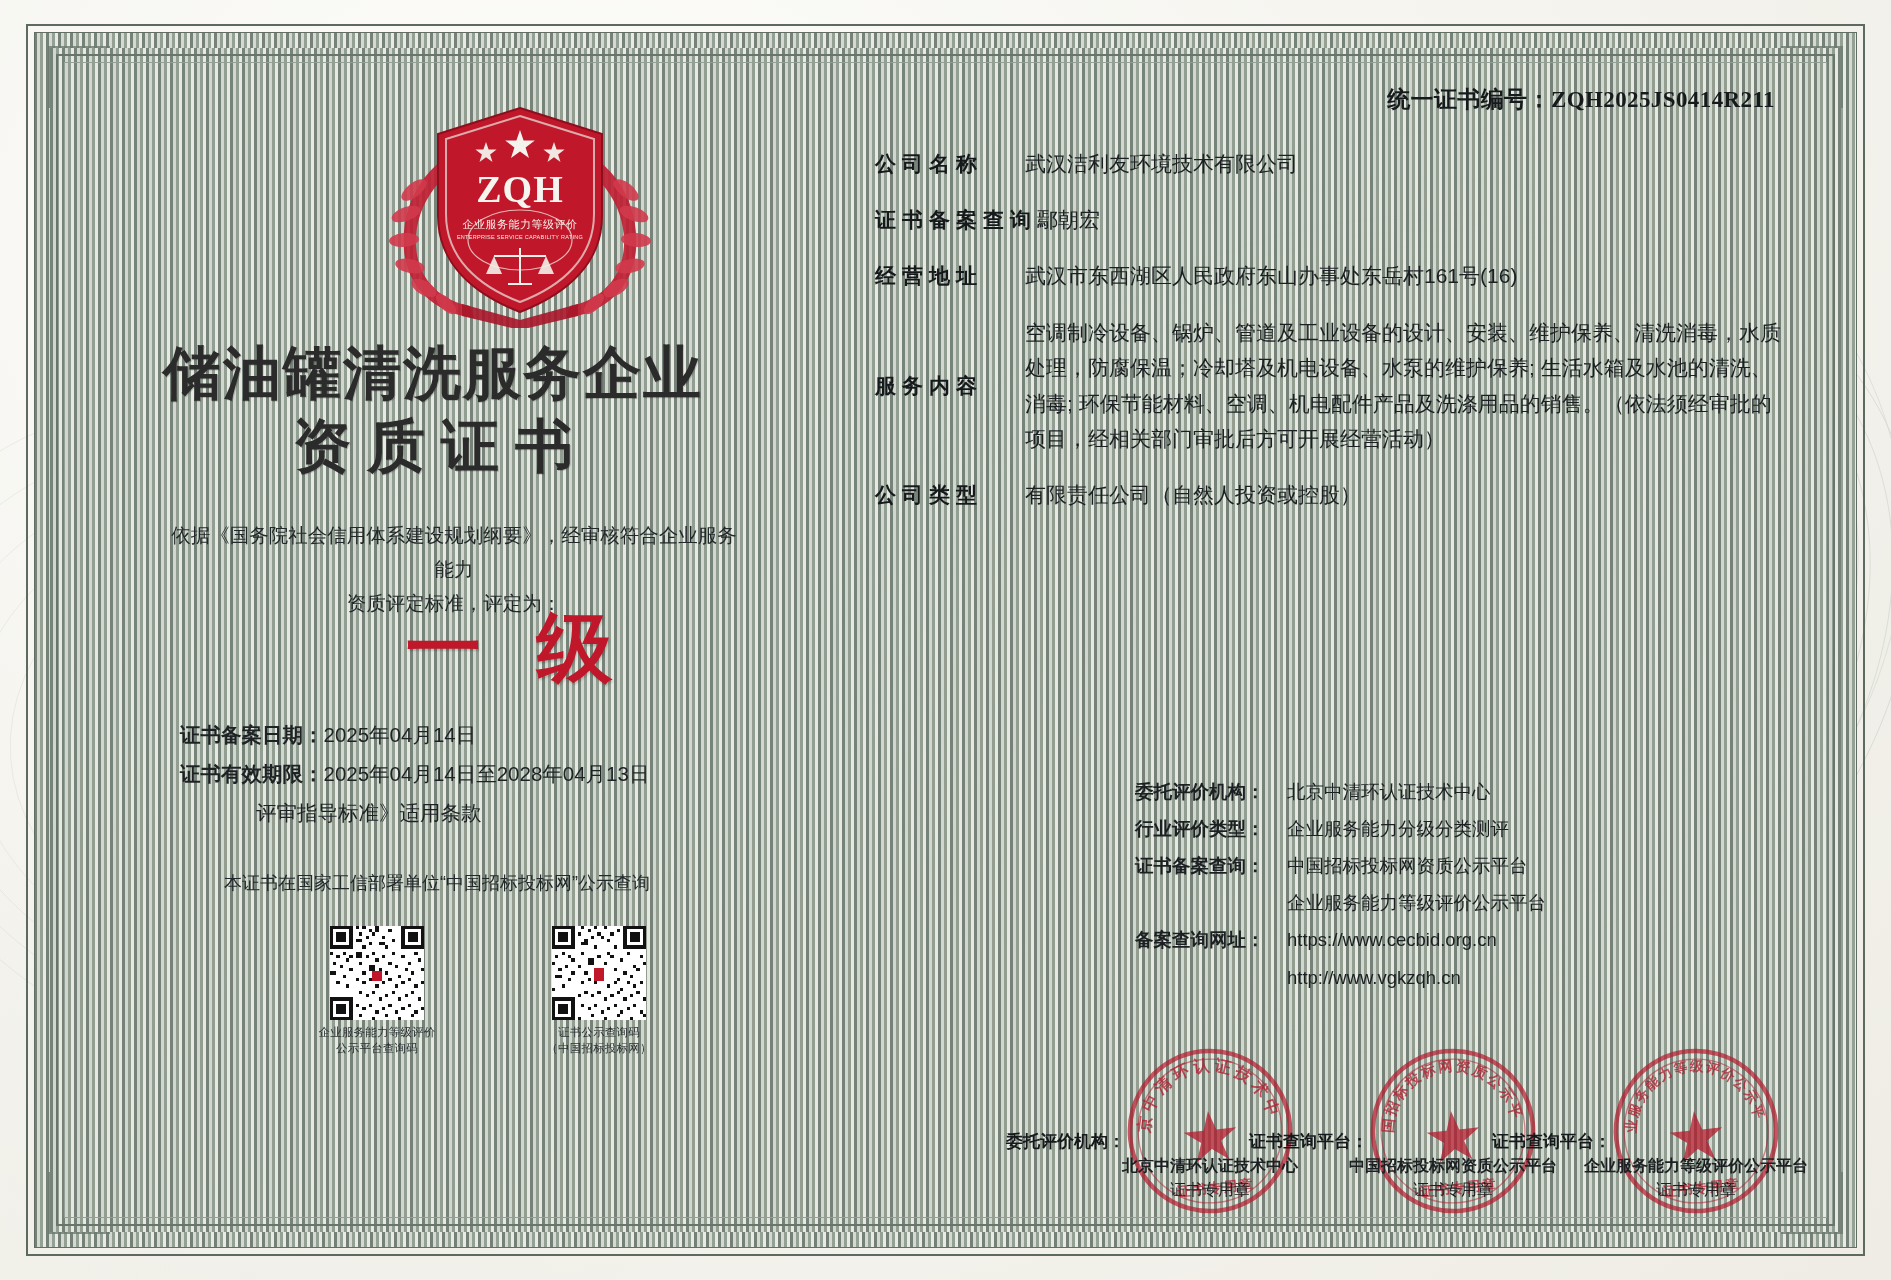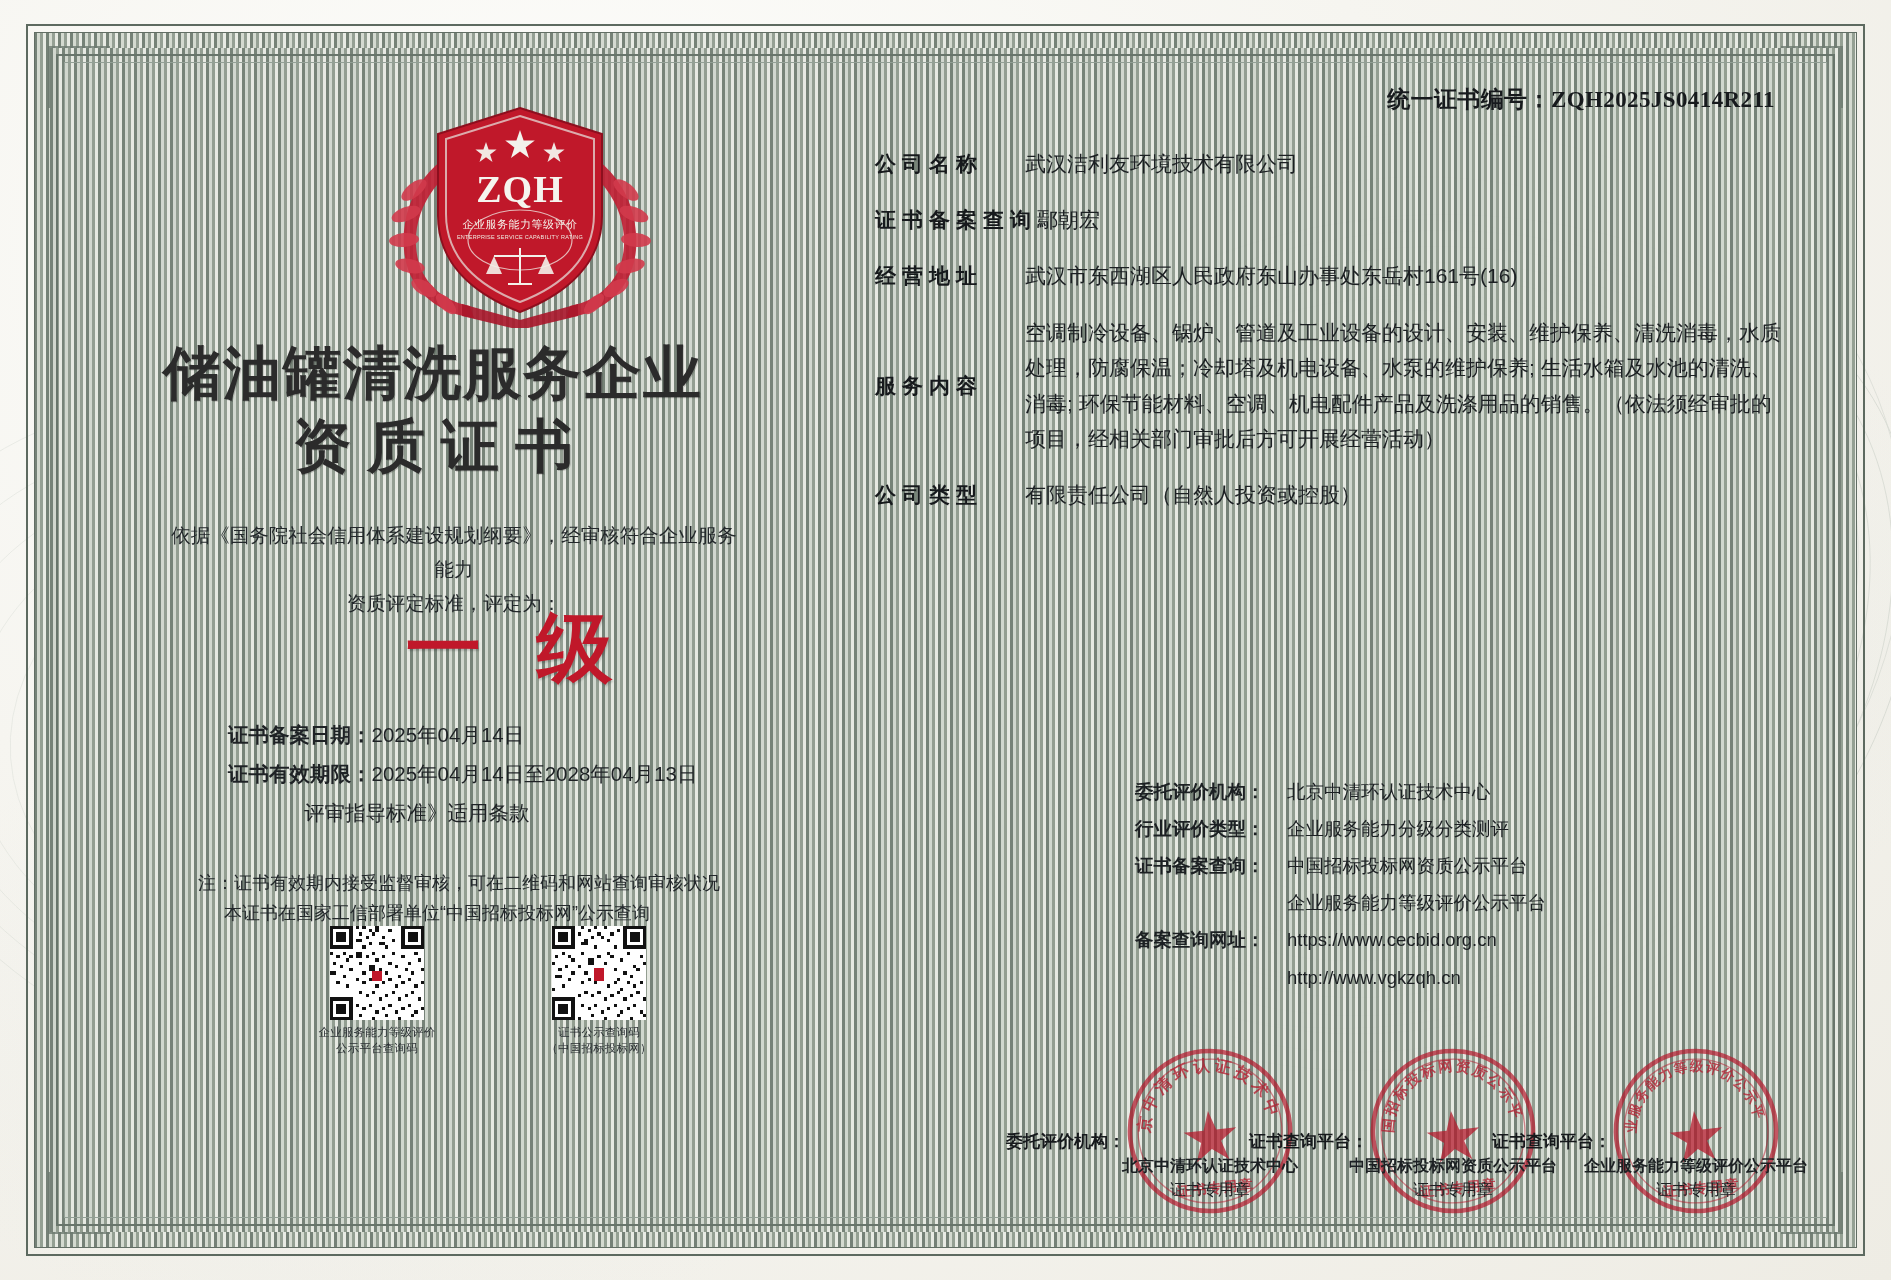--- a/index.html
+++ b/index.html
@@ -163,21 +163,20 @@
   }
 
   
   .left-info {
     position: absolute;
     left: 100px; top: 640px;
     width: 700px;
     font-size: 20.5px;
     color: #1e2225;
     line-height: 1.62;
-    padding-left: 48px;
   }
   .left-info .row { margin-bottom: 6px; white-space: nowrap; }
   .left-info .lbl { font-weight: bold; }
   .left-info .val { }
   .left-info .cont { padding-left: 76px; }
 
   .note {
     position: absolute;
     left: 118px; top: 790px;
     width: 680px;
@@ -426,21 +425,20 @@
       <div class="row">
         <span class="lbl">证书备案日期：</span><span class="val">2025年04月14日</span>
       </div>
       <div class="row">
         <span class="lbl">证书有效期限：</span><span class="val">2025年04月14日至2028年04月13日</span>
       </div>
       <div class="row cont">评审指导标准》适用条款</div>
     </div>
 
     <div class="note">
-      <div class="n1">注：证书有效期内接受监督审核，可在二维码和网站查询审核状况</div>
       <div class="n2">本证书在国家工信部署单位“中国招标投标网”公示查询</div>
     </div>
 
     <div class="qr-area">
       <div class="qr-item">
         <div class="qr-box">
           <svg viewBox="0 0 29 29" width="94" height="94" shape-rendering="crispEdges">
             <rect width="29" height="29" fill="#fff"></rect>
             <g fill="#111">
               <rect x="0" y="0" width="7" height="1"></rect>

